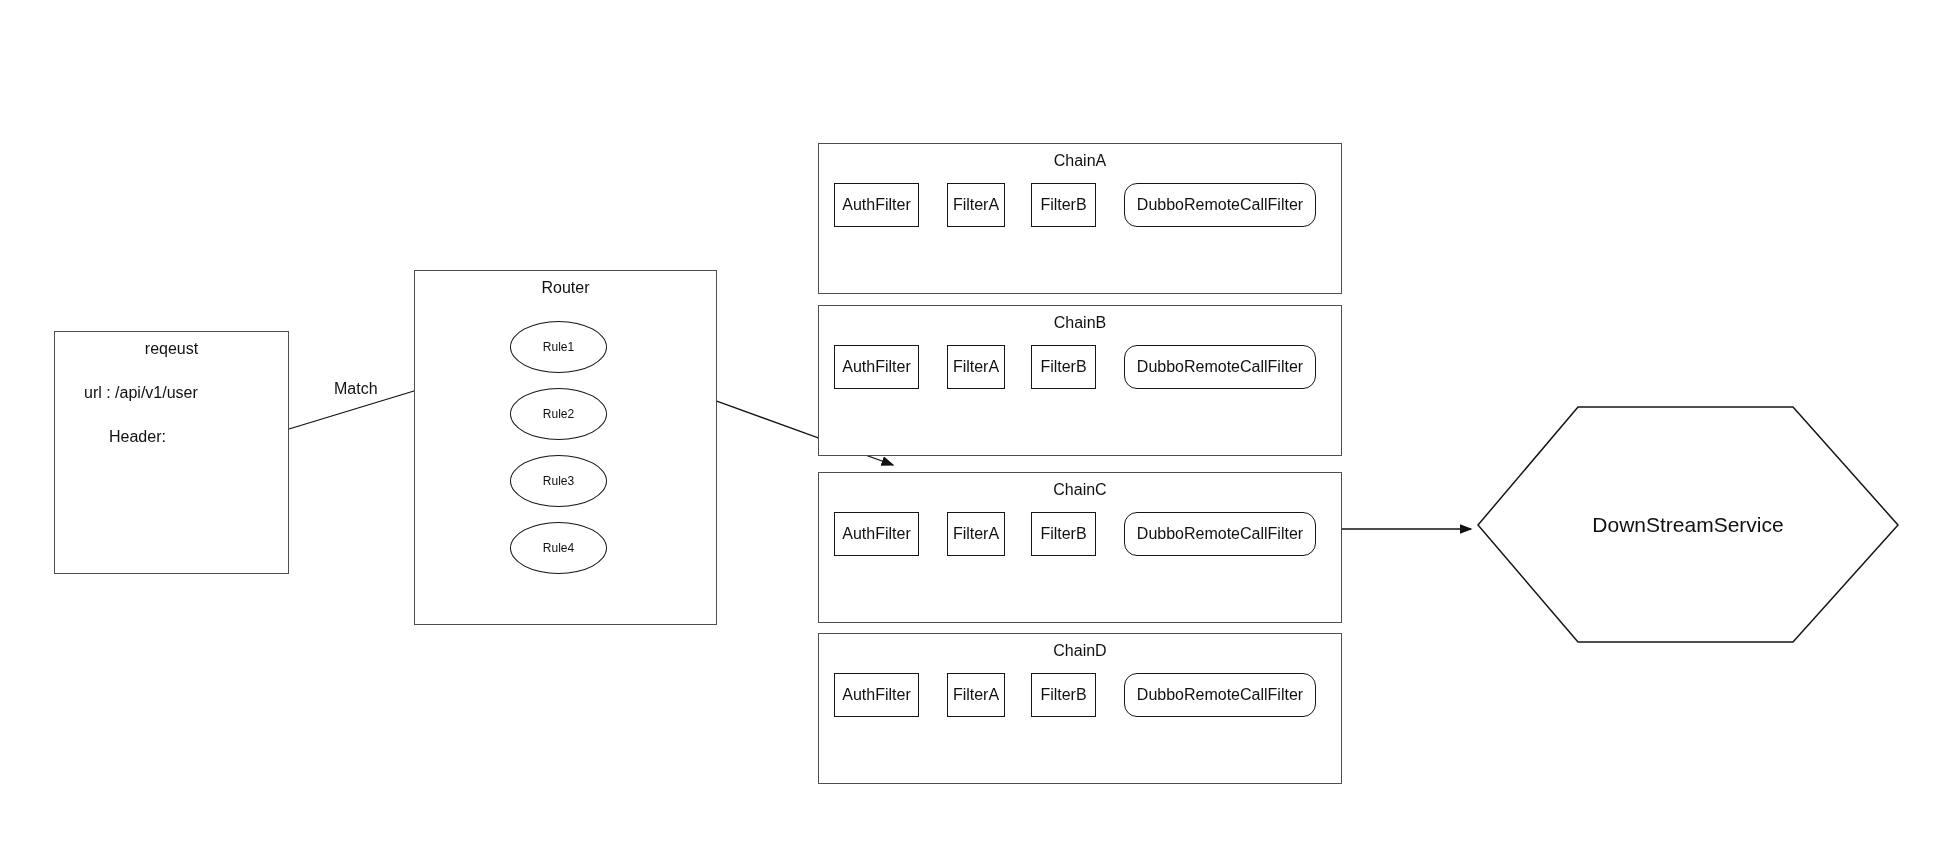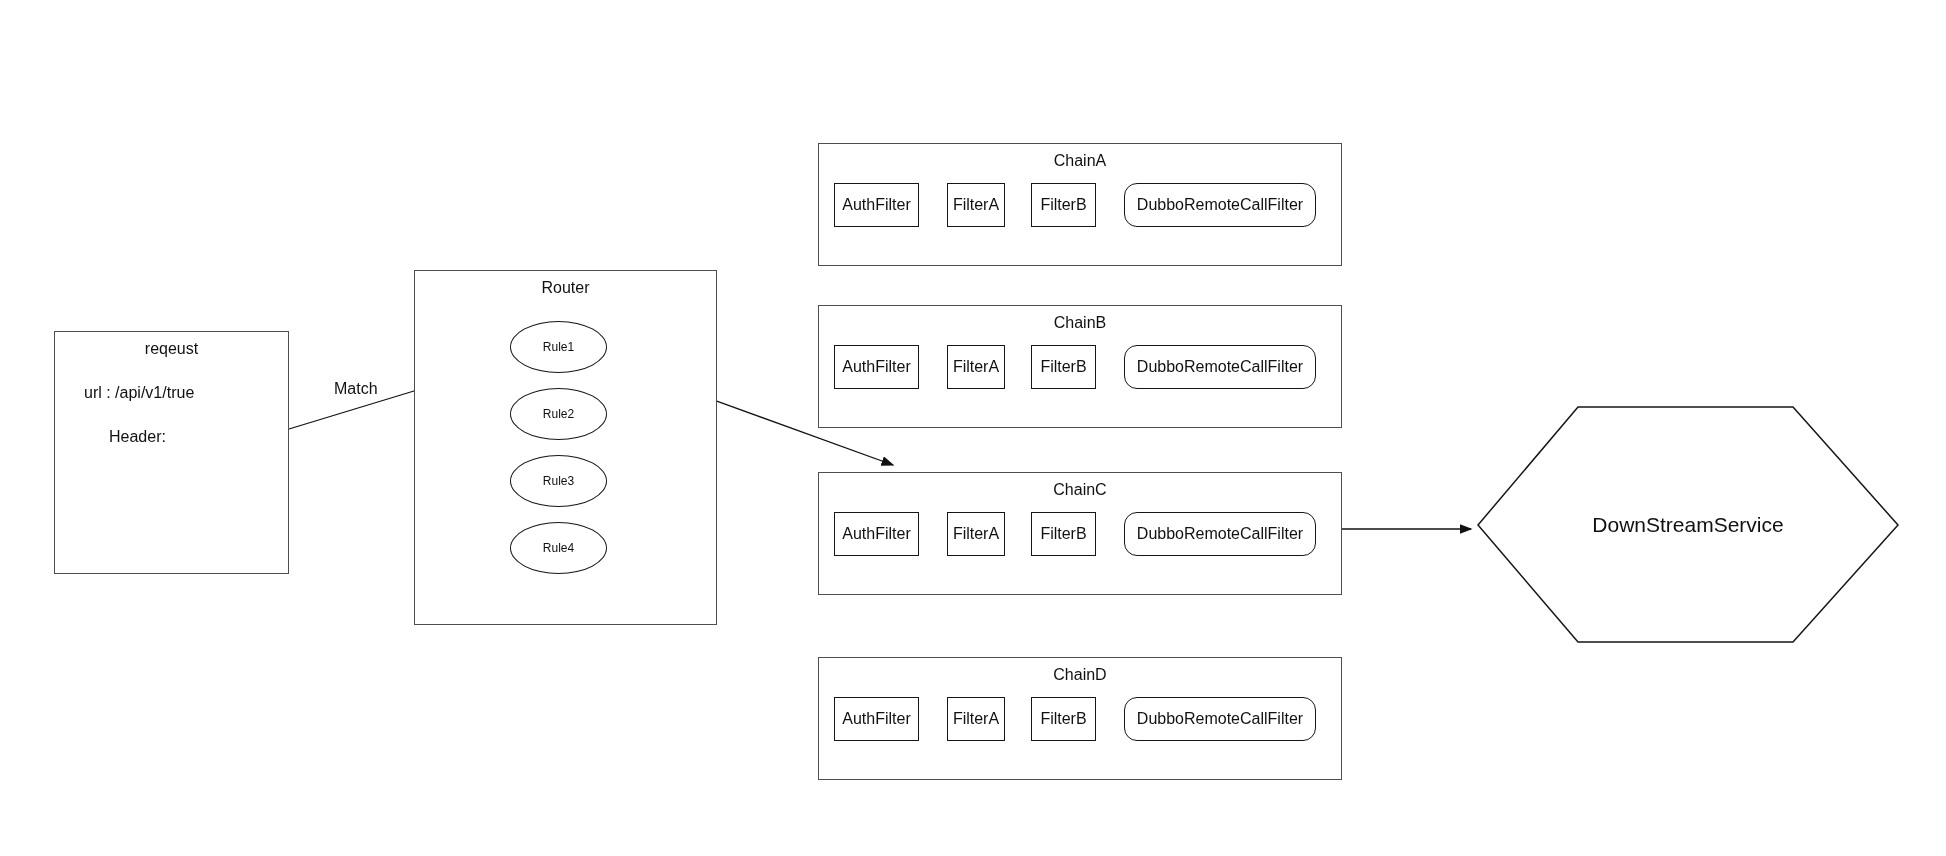--- a/index.html
+++ b/index.html
@@ -51,23 +51,23 @@
   .router { left: 414px; top: 270px; width: 303px; height: 355px; }
   .rule {
     position: absolute; left: 95px; width: 97px; height: 52px;
     border: 1.5px solid var(--inner_border); border-radius: 50%;
     display: flex; align-items: center; justify-content: center;
     font-size: 12px; background: var(--bg);
   }
   .r1 { top: 50px; } .r2 { top: 117px; } .r3 { top: 184px; } .r4 { top: 251px; }
 
   
-  .chain { left: 818px; width: 524px; height: 123px; padding-left: 40px; }
+  .chain { left: 818px; width: 524px; height: 151px; padding-left: 40px; }
   .chain-a { top: 143px; } .chain-b { top: 305px; }
-  .chain-c { top: 472px; } .chain-d { top: 633px; margin-top: 24px; }
+  .chain-c { top: 472px; } .chain-d { top: 633px; }
   .small-box {
     position: absolute; top: 39px; height: 44px;
     border: 1.5px solid var(--inner_border);
     display: flex; align-items: center; justify-content: center;
     font-size: 16px; background: var(--bg);
   }
   .f-auth  { left: 15px;  width: 85px;  }
   .f-a     { left: 128px; width: 58px;  }
   .f-b     { left: 212px; width: 65px;  }
   .f-dubbo { left: 305px; width: 192px; border-radius: 13px; }
@@ -94,21 +94,21 @@
       </marker>
     </defs>
     <polygon points="1478,525 1578,407 1793,407 1898,525 1793,642 1578,642" fill="var(--bg)" stroke="var(--inner_border)" stroke-width="1.5"></polygon>
     <line x1="289" y1="429" x2="506" y2="363" stroke="var(--line)" stroke-width="1.3" marker-end="url(#arrow)"></line>
     <line x1="606" y1="361" x2="893" y2="465" stroke="var(--line)" stroke-width="1.3" marker-end="url(#arrow)"></line>
     <line x1="1342" y1="529" x2="1471" y2="529" stroke="var(--line)" stroke-width="1.3" marker-end="url(#arrow)"></line>
   </svg>
 
   <div class="box request">
     <div class="title">reqeust</div>
-    <div class="req-url">url : /api/v1/true</div>
+    <div class="req-url">url : /api/v1/user</div>
     <div class="req-hlabel">Header:</div>
   </div>
 
   <div class="match-label">Match</div>
 
   <div class="box router">
     <div class="title">Router</div>
     <div class="rule r1">Rule1</div>
     <div class="rule r2">Rule2</div>
     <div class="rule r3">Rule3</div>

